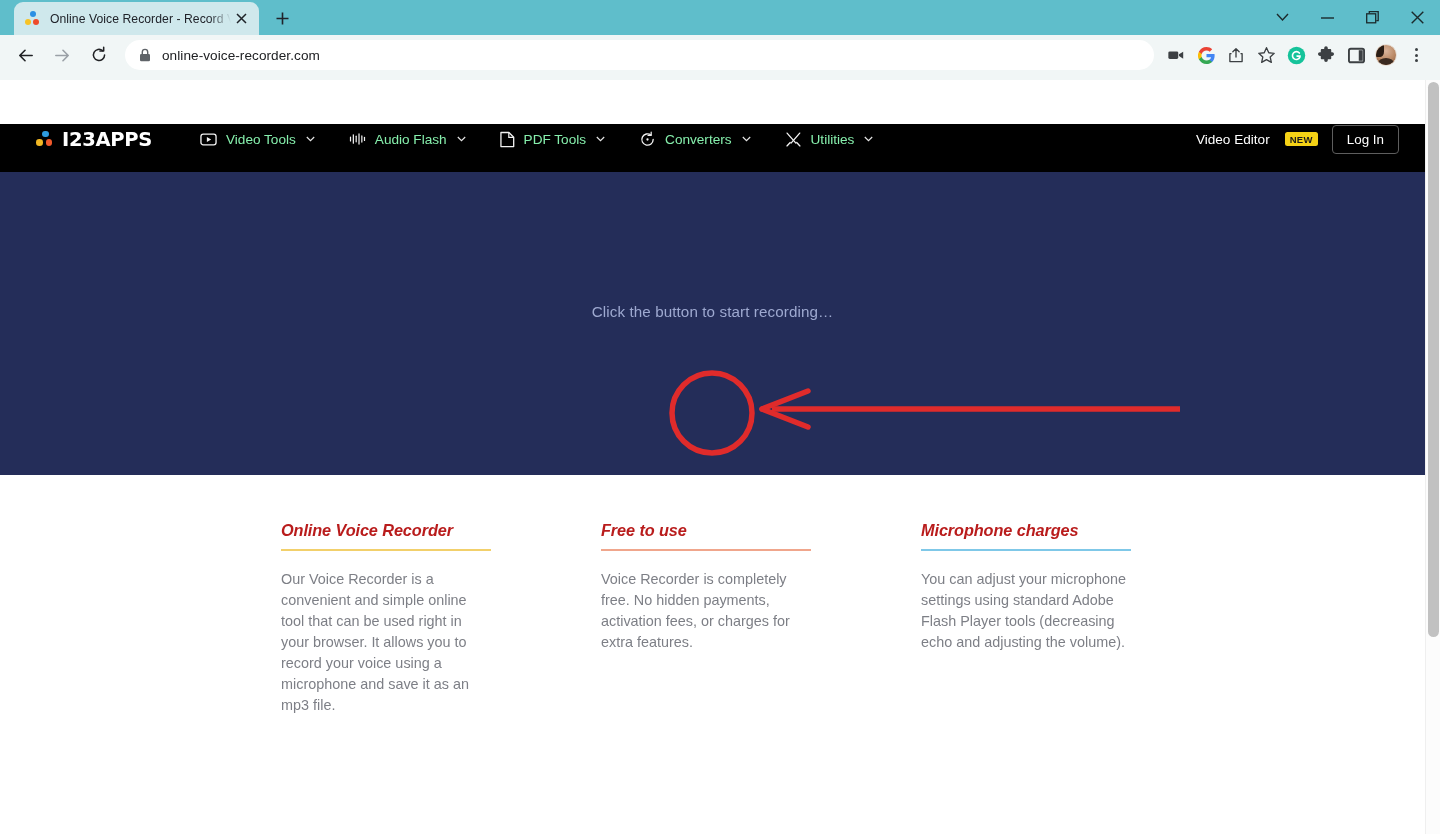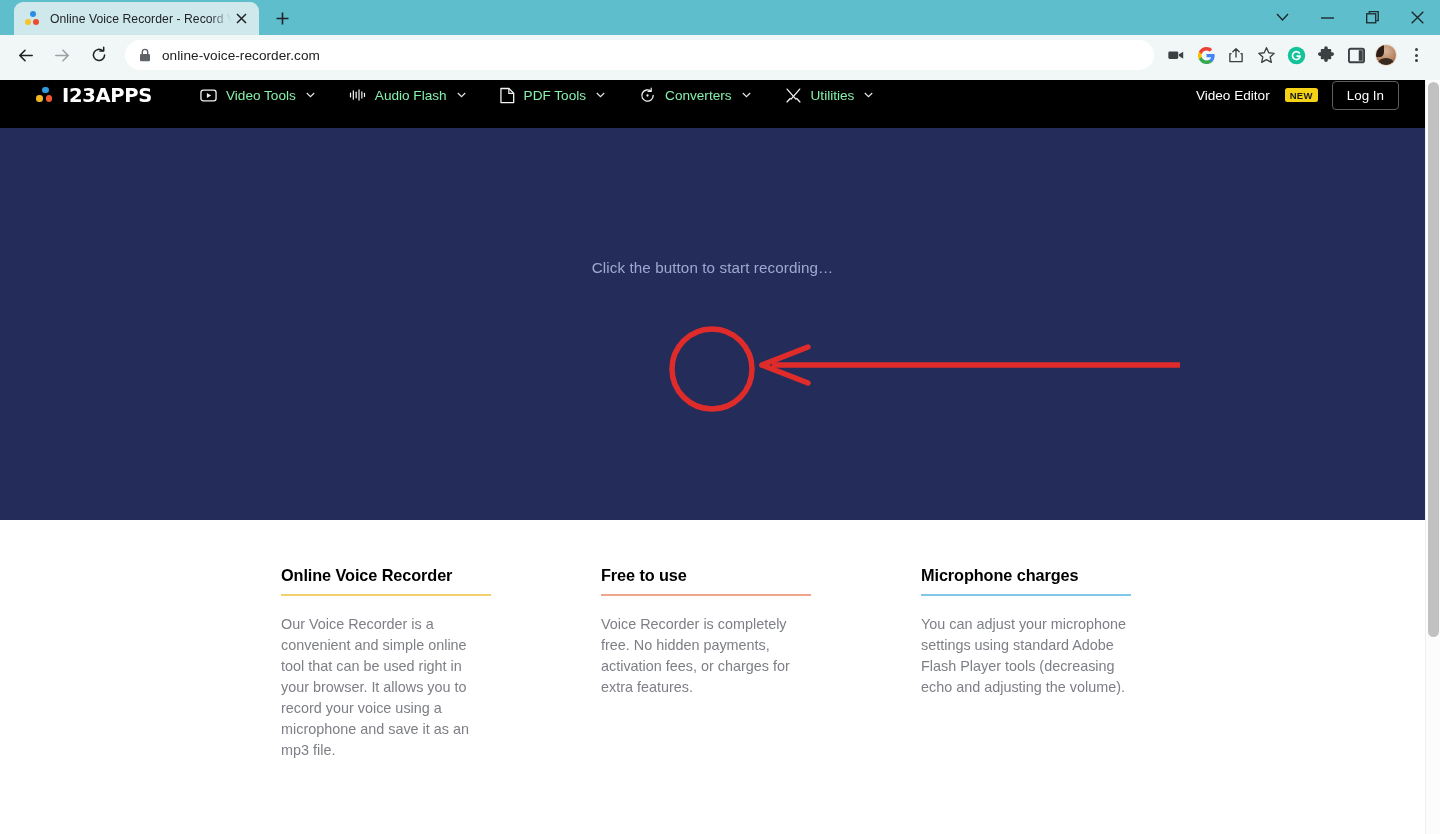--- a/index.html
+++ b/index.html
@@ -88,20 +88,21 @@
   .kebab { display:flex; flex-direction:column; gap:2.5px; align-items:center; }
   .kebab i { width:3px; height:3px; border-radius:50%; background:#3c4043; display:block; }
 
   
   .viewport { flex:1; position:relative; background:#fff; overflow:hidden; }
   .page { width:1425px; height:100%; position:relative; }
 
   .sitenav {
     height:48px; background:#000; display:flex; align-items:center;
     padding:0 26px 18px 36px;
+    margin-top:44px;
   }
   .brand { display:flex; align-items:center; gap:9px; margin-right:48px; }
   .brand-dots { width:17px; height:17px; position:relative; flex:0 0 17px; }
   .brand-dots i { position:absolute; border-radius:50%; display:block; width:6.5px; height:6.5px; }
   .bd-b { background:#2E9BE0; left:6px; top:0; }
   .bd-y { background:#F2B824; left:0; top:8.5px; }
   .bd-r { background:#F0592B; left:9.5px; top:8.5px; }
   .brand-name {
     color:#fff; font-size:19.5px; font-weight:800; letter-spacing:-0.3px;
     font-family:"DejaVu Sans", sans-serif;
@@ -126,21 +127,21 @@
   .adzone {
     height:168px; background:#fff; display:flex;
     align-items:flex-end; justify-content:center; padding-bottom:12px;
   }
   .removeads {
     border:1px solid #d3d3d3; border-radius:4px; background:#fff;
     font-size:12.6px; color:#333; padding:5px 12px;
   }
 
   .recorder {
-    height:392px; position:relative; overflow:hidden;
+    height:303px; position:relative; overflow:hidden;
     background:
       radial-gradient(ellipse 520px 330px at 78% 52%, rgba(59,106,176,.55) 0%, rgba(40,70,135,0) 72%),
       radial-gradient(ellipse 620px 420px at 30% 85%, rgba(36,52,110,.6) 0%, rgba(36,52,110,0) 70%),
       linear-gradient(103deg, #262F5E 0%, #2730633 0%, #252E5C 28%, #23305F 52%, #26406F 74%, #22305E 100%);
     background-color:#242D59;
   }
   .rec-hint {
     position:absolute; left:0; right:0; top:131px; text-align:center;
     color:#9EA9D0; font-size:15.2px; letter-spacing:0.1px;
   }
@@ -149,22 +150,23 @@
   .anno { position:absolute; inset:0; pointer-events:none; }
 
   .features {
     background:#fff; padding:46px 0 0 0; display:flex; position:relative;
   }
   .fcol { width:200px; }
   .fcol:nth-child(1){ margin-left:281px; }
   .fcol:nth-child(2){ margin-left:120px; }
   .fcol:nth-child(3){ margin-left:120px; }
   .ftitle {
-    font-size:16.3px; font-weight:700; color:#000000; letter-spacing:-0.1px;
+    font-size:16.3px; font-weight:700; color:#b91c1c; letter-spacing:-0.1px;
     white-space:nowrap;
+    font-style:italic;
   }
   .frule { height:2px; margin-top:9px; width:210px; }
   .fbody {
     margin-top:18px; font-size:14.4px; line-height:21px; color:#7d7f86;
     width:212px;
   }
   .fcol:nth-child(1) .fbody { width:208px; }
 
   
   .pscroll {

